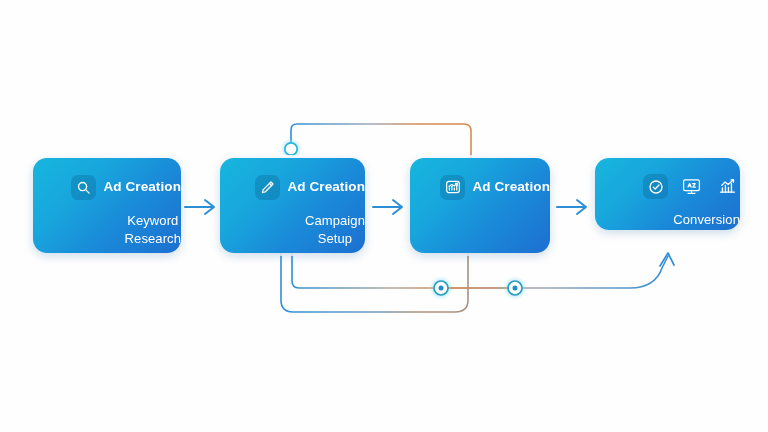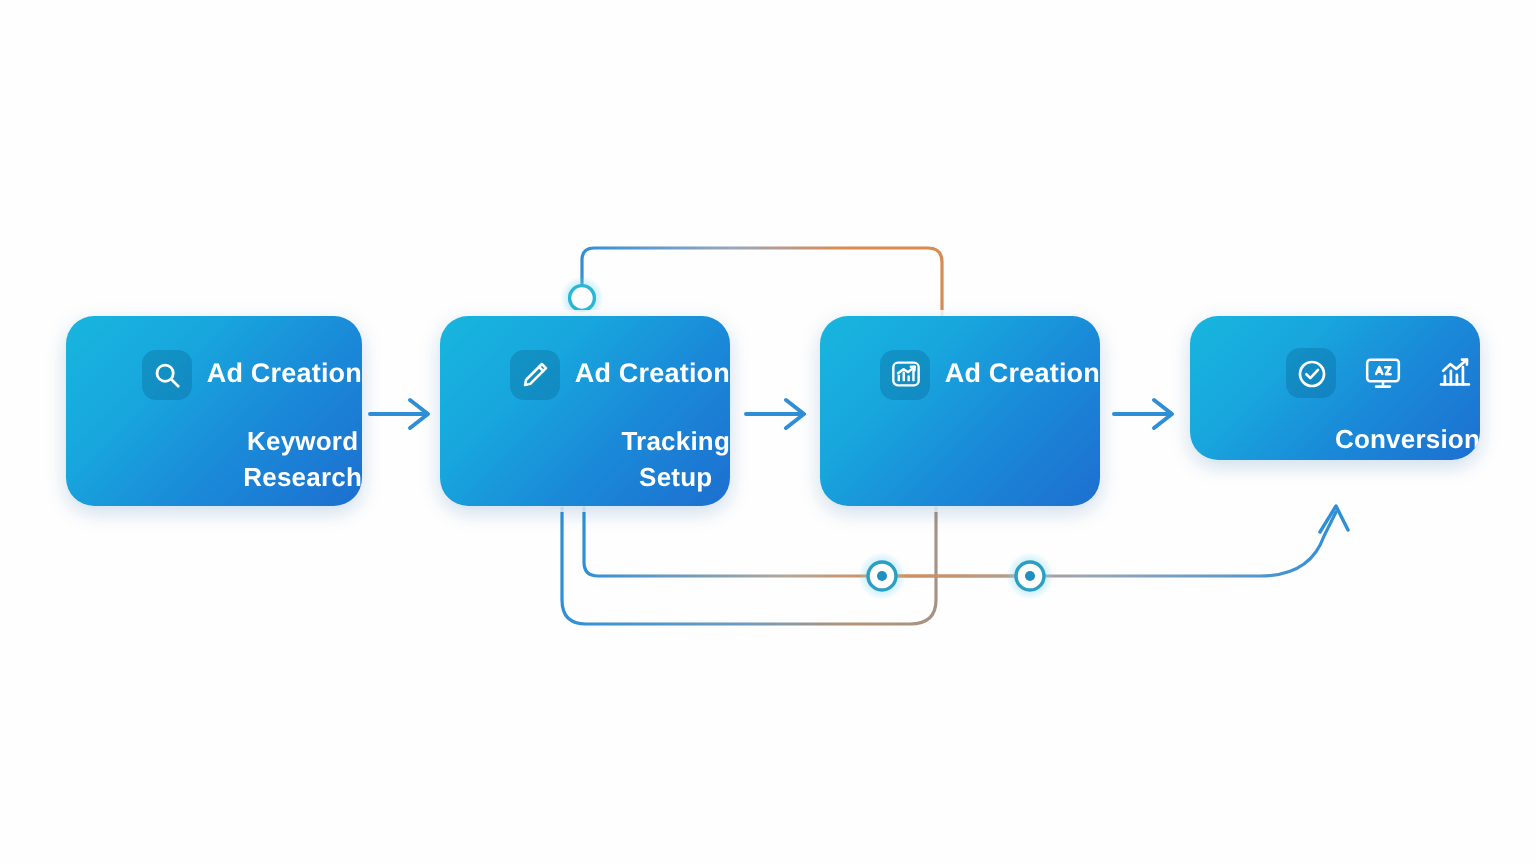--- a/index.html
+++ b/index.html
@@ -97,21 +97,21 @@
     font-weight: bold;
     letter-spacing: 0.1px;
     white-space: nowrap;
     line-height: 1;
   }
 
   .card-title {
     margin-top: 12px;
     color: #ffffff;
     font-size: 13px;
-    font-weight: bold;
+    font-weight: normal;
     line-height: 1.38;
     text-align: center;
     white-space: pre-line;
     letter-spacing: 0.1px;
   }
 
   
   .card-iconrow {
     display: flex;
     flex-direction: row;
@@ -215,21 +215,21 @@
     <div class="card-inner">
       <div class="card-head">
         <span class="icon-badge">
           <svg width="15" height="15" viewBox="0 0 24 24" fill="none" stroke="#ffffff" stroke-width="2" stroke-linecap="round" stroke-linejoin="round">
             <path d="M17.5 3.2 L20.8 6.5 L8.2 19.1 L4 20 L4.9 15.8 Z"></path>
             <line x1="15.2" y1="5.5" x2="18.5" y2="8.8"></line>
           </svg>
         </span>
         <span class="card-kicker">Ad Creation</span>
       </div>
-      <div class="card-title">Tracking
+      <div class="card-title">Campaign
 Setup</div>
     </div>
   </div>
 
   <div class="card" style="left:410px; top:158px; width:140px; height:95px;">
     <div class="card-inner">
       <div class="card-head">
         <span class="icon-badge">
           <svg width="16" height="16" viewBox="0 0 24 24" fill="none" stroke="#ffffff" stroke-width="1.8" stroke-linecap="round" stroke-linejoin="round">
             <rect x="2.5" y="3.5" width="19" height="17" rx="3.5"></rect>

